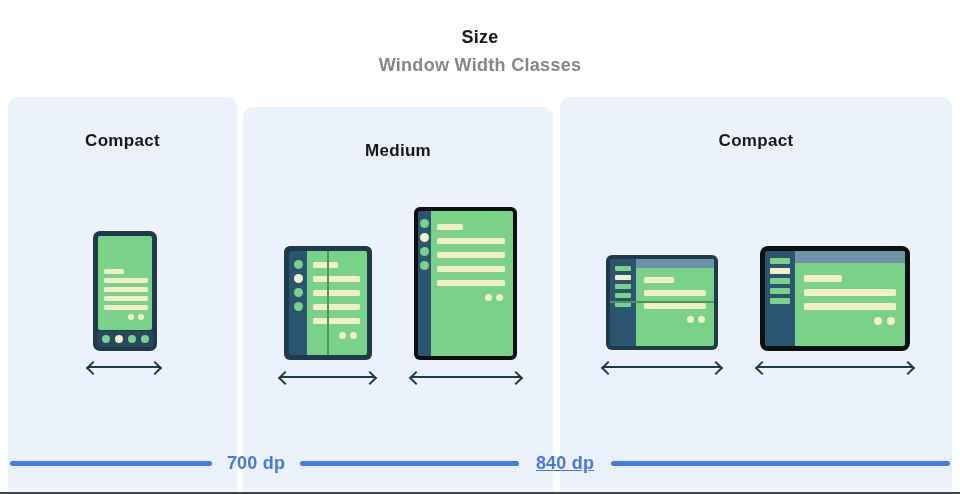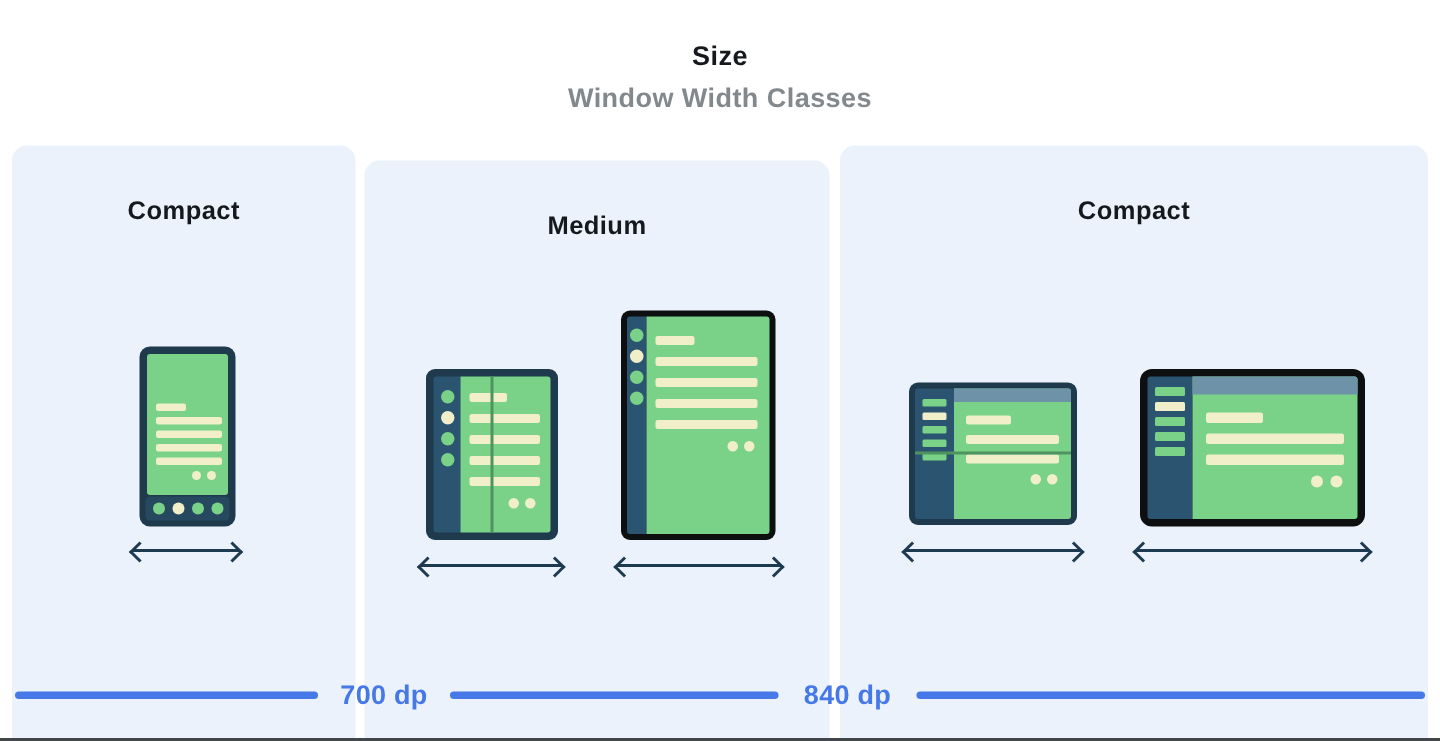--- a/index.html
+++ b/index.html
@@ -201,17 +201,17 @@
           </div>
         </div>
       </div>
     </div>
     <div class="warrow" style="left:197px;width:156px;"></div>
   </div>
 
   <div class="ruler-seg" style="left:10px;width:202px;"></div>
   <div class="ruler-label" style="left:212px;width:88px;">700 dp</div>
   <div class="ruler-seg" style="left:300px;width:219px;"></div>
-  <div class="ruler-label" style="left:519px;width:92px;">840 dp</div>
+  <div class="ruler-label" style="left:519px;width:92px;text-decoration:underline;">840 dp</div>
   <div class="ruler-seg" style="left:611px;width:339px;"></div>
 
   <div class="bottom-edge"></div>
 </div>
 
 </body></html>

